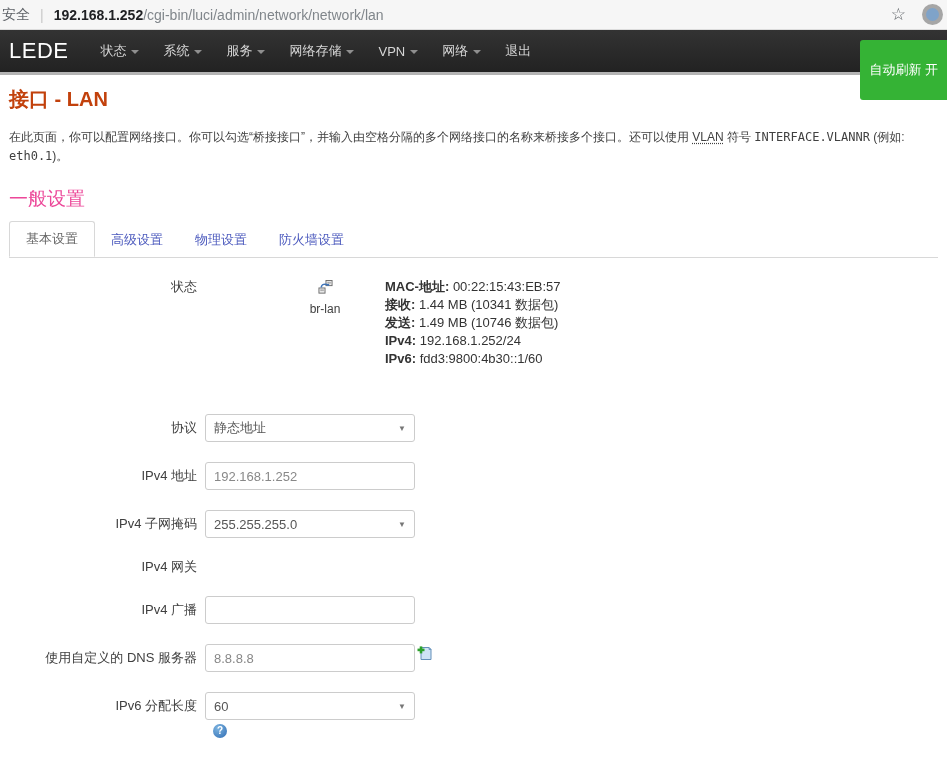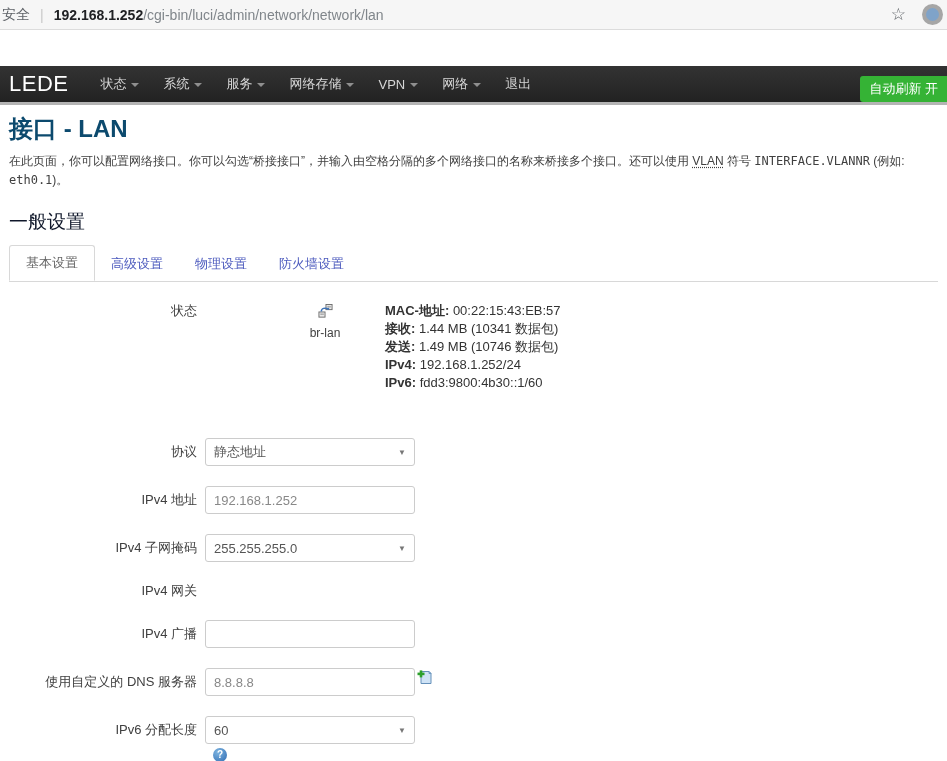--- a/index.html
+++ b/index.html
@@ -22,42 +22,42 @@
   .address-bar { flex: 1; display: flex; align-items: center; font-size: 14px; white-space: nowrap; overflow: hidden; }
   .url-host { color: #202124; font-weight: bold; }
   .url-path { color: #80868b; }
   .star-icon { color: #5f6368; font-size: 17px; margin: 0 16px 0 8px; cursor: pointer; }
   .avatar { width: 21px; height: 21px; border-radius: 50%; background: #a6a6a6;
     display: flex; align-items: center; justify-content: center; margin-right: 2px; }
   .avatar-inner { width: 13px; height: 13px; border-radius: 50%; background: #7fa3c9; }
 
   
   .navbar {
-    height: 39px; background: linear-gradient(#333333, #222222);
+    height: 45px; background: linear-gradient(#333333, #222222);
     border-bottom: 3px solid #b4b4b4;
-    display: flex; align-items: center; padding: 0 0 0 9px; position: relative; margin-top: 36px;
+    display: flex; align-items: center; padding: 0 0 0 9px; position: relative;
   }
   .brand { color: #ffffff; font-size: 22px; letter-spacing: 0.5px; margin-right: 20px; cursor: pointer; }
   .nav-items { display: flex; align-items: center; }
   .nav-item { color: #d6d6d6; font-size: 13px; padding: 6px 12px; cursor: pointer; white-space: nowrap; }
   .nav-caret { display: inline-block; width: 0; height: 0; margin-left: 5px; vertical-align: middle;
     border-left: 4px solid transparent; border-right: 4px solid transparent; border-top: 4px solid #8f8f8f; }
   .autorefresh {
     position: absolute; right: 0; top: 10px;
     background: #35b335; color: #ffffff; border: none;
-    font-size: 13px; font-family: inherit; padding: 4px 9px;
+    font-size: 13px; font-family: inherit; padding: 21px 9px;
     border-radius: 3px 0 0 3px; cursor: pointer;
   }
 
   
   .content { padding: 0 9px; }
-  .page-title { font-size: 24px; font-weight: bold; color: #0c4a6e; margin: 9px 0 8px; line-height: 30px; }
+  .page-title { font-size: 20px; font-weight: bold; color: #c2410c; margin: 9px 0 14px; line-height: 30px; }
   .page-desc { font-size: 12px; line-height: 19px; color: #404040; margin-top: 5px; }
   .abbr-vlan { text-decoration: underline dotted; text-underline-offset: 2px; }
-  .section-heading { font-size: 19px; font-weight: normal; color: #0f172a; margin-top: 21px; line-height: 24px; font-family: Liberation Mono, monospace; }
+  .section-heading { font-size: 19px; font-weight: normal; color: #ec4899; margin-top: 21px; line-height: 24px; }
 
   
   .tabbar { display: flex; align-items: flex-end; border-bottom: 1px solid #d8d8d8; margin-top: 10px; }
   .tab { font-size: 13px; padding: 8px 16px; cursor: pointer; position: relative; top: 0; }
   .tab.active {
     color: #666666; background: #ffffff;
     border: 1px solid #d8d8d8; border-bottom: 1px solid #ffffff; border-radius: 3px 3px 0 0;
   }
   .tab.link { color: #4d5bbe; }
 

